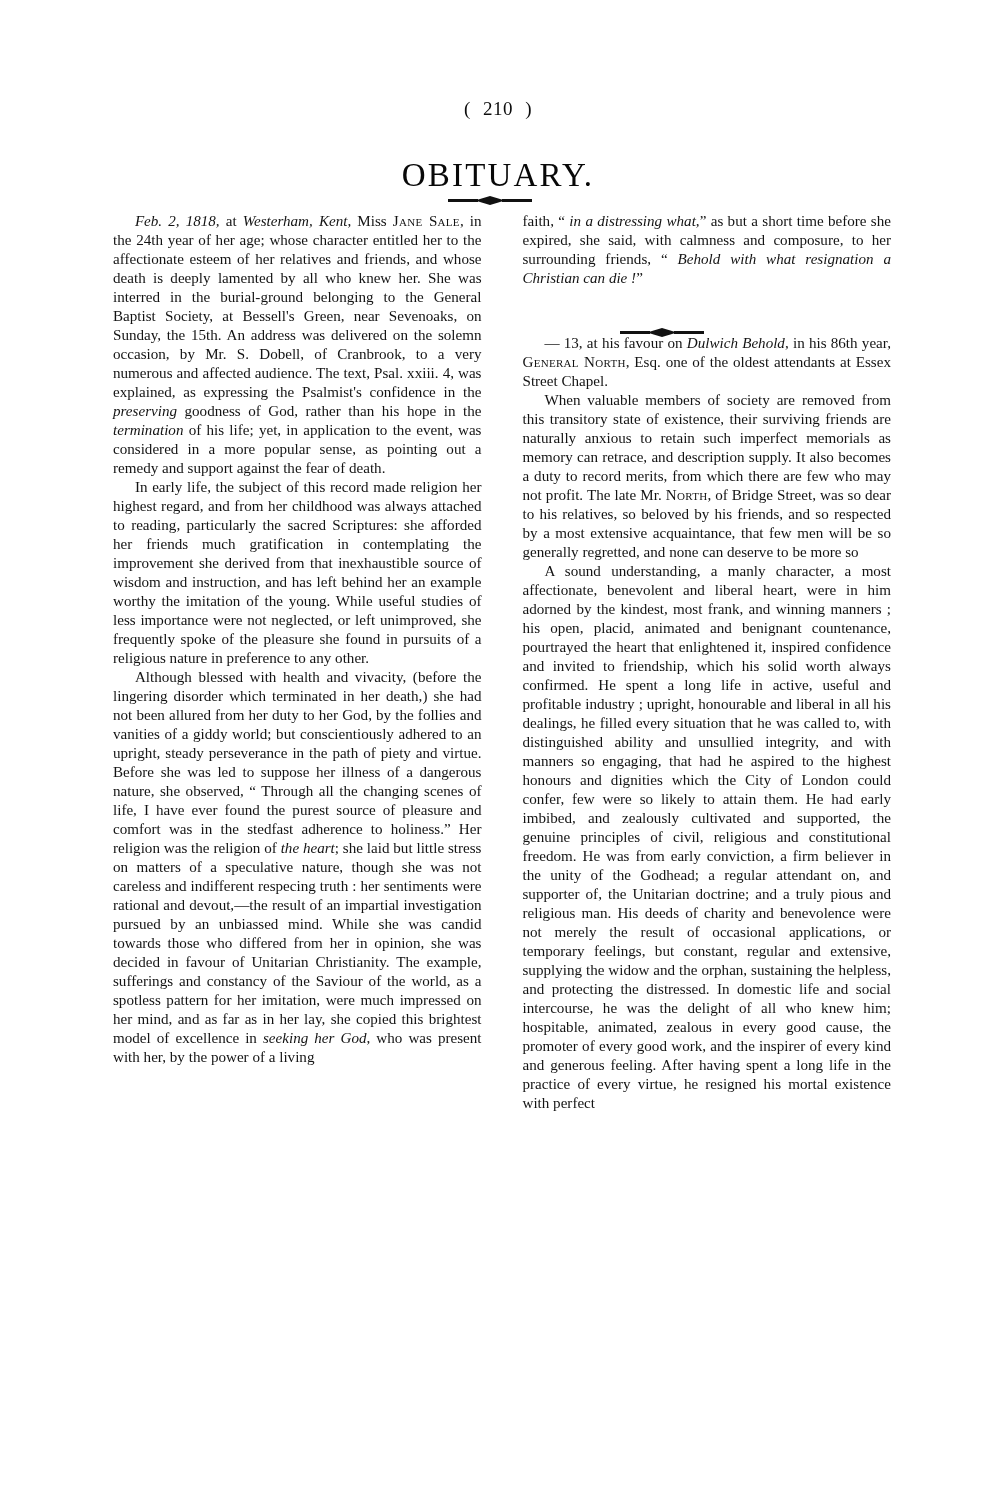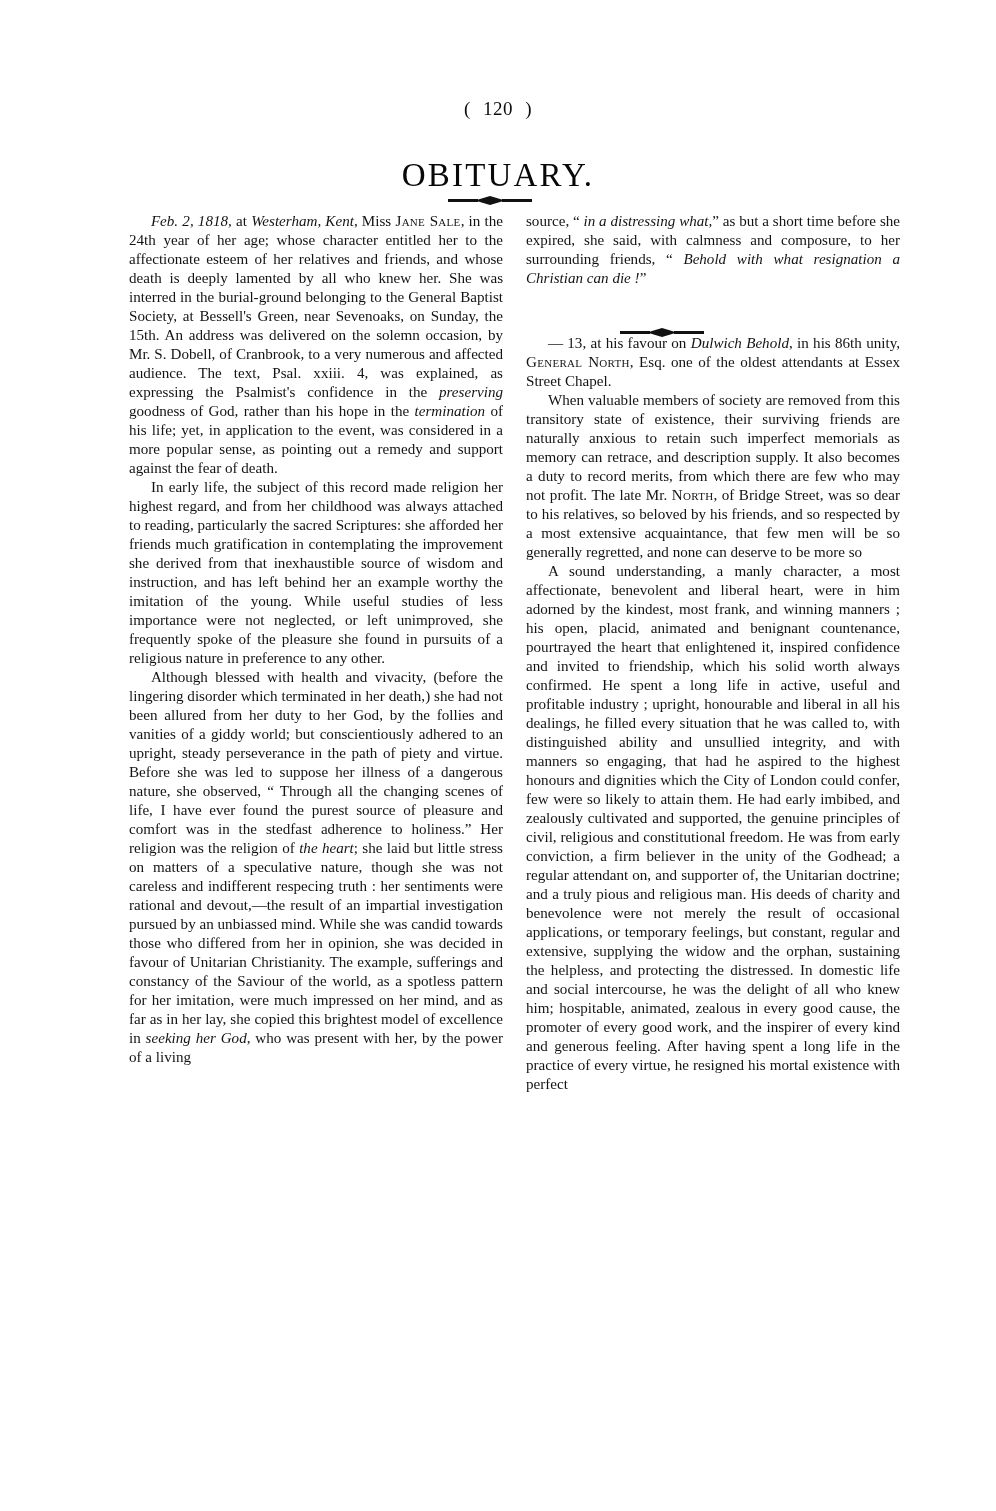--- a/index.html
+++ b/index.html
@@ -73,25 +73,26 @@
     background: #111;
     clip-path: polygon(0% 50%, 50% 0%, 100% 50%, 50% 100%);
   }
   #ornament-title { top: 196px; left: 448px; }
   #ornament-divider { top: 328px; left: 620px; }
 
   
   .columns {
     position: absolute;
     top: 212px;
-    left: 129px;
+    left: 113px;
     width: 778px;
     height: 1250px;
     display: flex;
-    gap: 23px;
+    gap: 41px;
+    justify-content: center;
   }
   .column {
     width: 374px;
     font-size: 15.1px;
     line-height: 19.0px;
     text-align: justify;
     text-justify: inter-word;
     color: #131313;
     hyphens: none;
   }
@@ -115,21 +116,21 @@
   }
   .it { font-style: italic; }
 </style>
 </head>
 <body>
 
 <div class="page">
 
   <div class="folio">
     <span>(</span>
-    <span class="paren">120</span>
+    <span class="paren">210</span>
     <span>)</span>
   </div>
 
   <div class="section-title">OBITUARY.</div>
 
   <div class="ornament" id="ornament-title">
       <i></i>
     </div>
 
   <div class="ornament" id="ornament-divider">
@@ -143,26 +144,26 @@
       <p><span class="it">Feb. 2, 1818,</span><span> at </span><span class="it">Westerham, Kent</span><span>, Miss </span><span class="sc">Jane Sale</span><span>, in the 24th year of her age; whose character entitled her to the affectionate esteem of her relatives and friends, and whose death is deeply lamented by all who knew her. She was interred in the burial-ground belonging to the General Baptist Society, at Bessell's Green, near Sevenoaks, on Sunday, the 15th. An address was delivered on the solemn occasion, by Mr. S. Dobell, of Cranbrook, to a very numerous and affected audience. The text, Psal. xxiii. 4, was explained, as expressing the Psalmist's confidence in the </span><span class="it">preserving</span><span> goodness of God, rather than his hope in the </span><span class="it">termination</span><span> of his life; yet, in application to the event, was considered in a more popular sense, as pointing out a remedy and support against the fear of death.</span></p>
 
       <p>In early life, the subject of this record made religion her highest regard, and from her childhood was always attached to reading, particularly the sacred Scriptures: she afforded her friends much gratification in contemplating the improvement she derived from that inexhaustible source of wisdom and instruction, and has left behind her an example worthy the imitation of the young. While useful studies of less importance were not neglected, or left unimproved, she frequently spoke of the pleasure she found in pursuits of a religious nature in preference to any other.</p>
 
       <p><span>Although blessed with health and vivacity, (before the lingering disorder which terminated in her death,) she had not been allured from her duty to her God, by the follies and vanities of a giddy world; but conscientiously adhered to an upright, steady perseverance in the path of piety and virtue. Before she was led to suppose her illness of a dangerous nature, she observed, “ Through all the changing scenes of life, I have ever found the purest source of pleasure and comfort was in the stedfast adherence to holiness.” Her religion was the religion of </span><span class="it">the heart</span><span>; she laid but little stress on matters of a speculative nature, though she was not careless and indifferent respecing truth : her sentiments were rational and devout,—the result of an impartial investigation pursued by an unbiassed mind. While she was candid towards those who differed from her in opinion, she was decided in favour of Unitarian Christianity. The example, sufferings and constancy of the Saviour of the world, as a spotless pattern for her imitation, were much impressed on her mind, and as far as in her lay, she copied this brightest model of excellence in </span><span class="it">seeking her God</span><span>, who was present with her, by the power of a living</span></p>
 
     </div>
 
     <div class="column">
 
-      <p class="noindent"><span>source, “ </span><span class="it">in a distressing what,</span><span>” as but a short time before she expired, she said, with calmness and composure, to her surrounding friends, “ </span><span class="it">Behold with what resignation a Christian can die !</span><span>”</span></p>
+      <p class="noindent"><span>faith, “ </span><span class="it">in a distressing what,</span><span>” as but a short time before she expired, she said, with calmness and composure, to her surrounding friends, “ </span><span class="it">Behold with what resignation a Christian can die !</span><span>”</span></p>
 
 
       <div class="gap-after-sig"></div>
 
-      <p><span>— 13,</span><span> at his favour on </span><span class="it">Dulwich Behold</span><span>, in his 86th unity, </span><span class="sc">General North</span><span>, Esq. one of the oldest attendants at Essex Street Chapel.</span></p>
+      <p><span>— 13,</span><span> at his favour on </span><span class="it">Dulwich Behold</span><span>, in his 86th year, </span><span class="sc">General North</span><span>, Esq. one of the oldest attendants at Essex Street Chapel.</span></p>
 
       <p><span>When valuable members of society are removed from this transitory state of existence, their surviving friends are naturally anxious to retain such imperfect memorials as memory can retrace, and description supply. It also becomes a duty to record merits, from which there are few who may not profit. The late Mr. </span><span class="sc">North</span><span>, of Bridge Street, was so dear to his relatives, so beloved by his friends, and so respected by a most extensive acquaintance, that few men will be so generally regretted, and none can deserve to be more so</span></p>
 
       <p>A sound understanding, a manly character, a most affectionate, benevolent and liberal heart, were in him adorned by the kindest, most frank, and winning manners ; his open, placid, animated and benignant countenance, pourtrayed the heart that enlightened it, inspired confidence and invited to friendship, which his solid worth always confirmed. He spent a long life in active, useful and profitable industry ; upright, honourable and liberal in all his dealings, he filled every situation that he was called to, with distinguished ability and unsullied integrity, and with manners so engaging, that had he aspired to the highest honours and dignities which the City of London could confer, few were so likely to attain them. He had early imbibed, and zealously cultivated and supported, the genuine principles of civil, religious and constitutional freedom. He was from early conviction, a firm believer in the unity of the Godhead; a regular attendant on, and supporter of, the Unitarian doctrine; and a truly pious and religious man. His deeds of charity and benevolence were not merely the result of occasional applications, or temporary feelings, but constant, regular and extensive, supplying the widow and the orphan, sustaining the helpless, and protecting the distressed. In domestic life and social intercourse, he was the delight of all who knew him; hospitable, animated, zealous in every good cause, the promoter of every good work, and the inspirer of every kind and generous feeling. After having spent a long life in the practice of every virtue, he resigned his mortal existence with perfect</p>
 
     </div>
 
   </div>
 
 </div>

